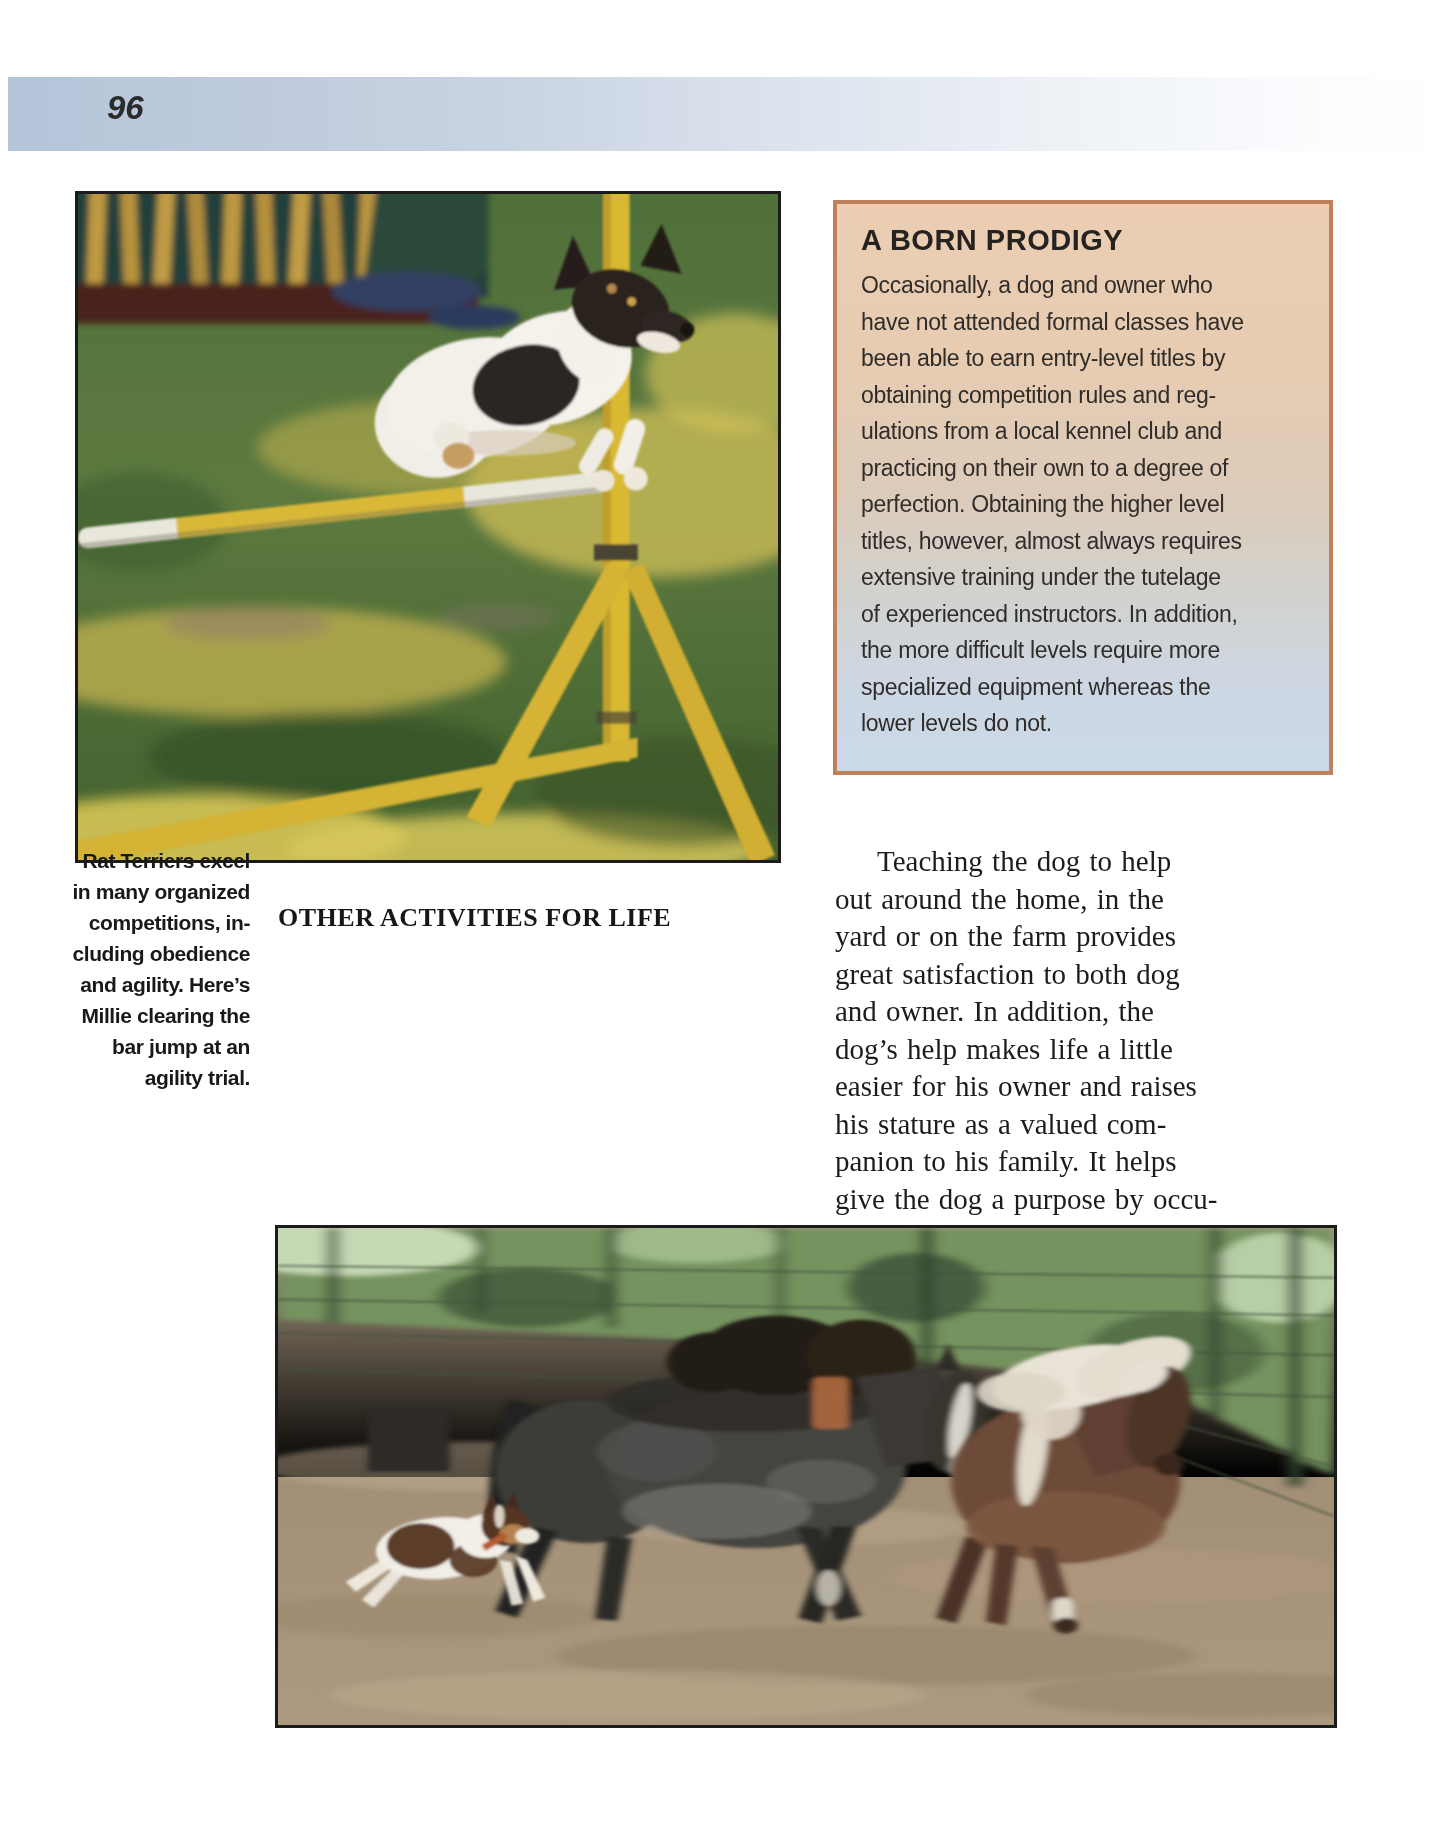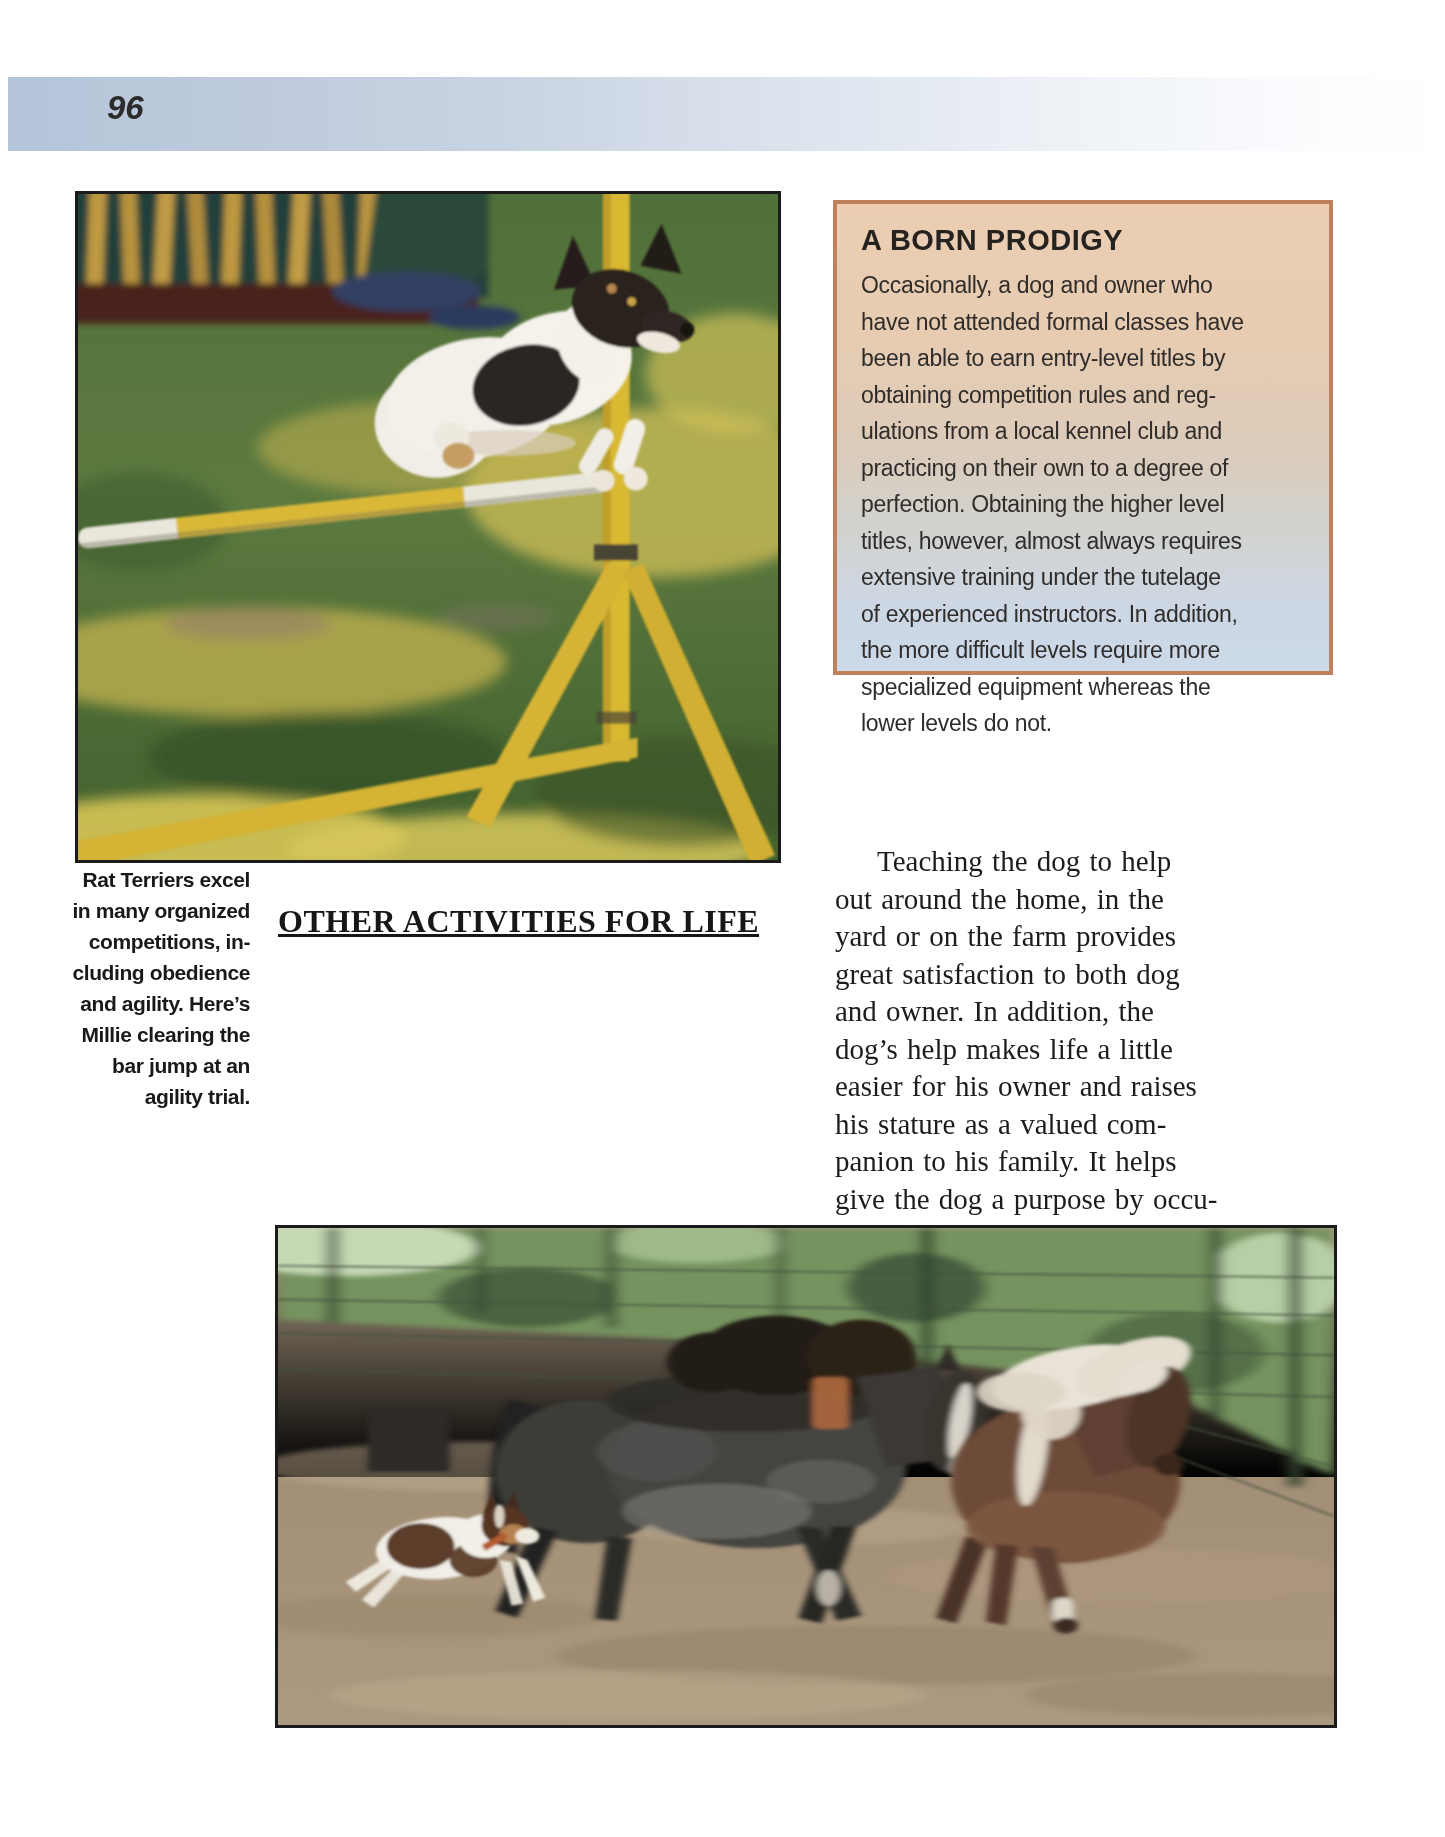--- a/index.html
+++ b/index.html
@@ -14,33 +14,33 @@
       font-size:34px;font-weight:400;letter-spacing:9px;color:#2f2f2f;}
   
   .photo{position:absolute;border:3px solid #1b1b1b;box-sizing:border-box;background:#5e7b40;}
   .photo svg{display:block;width:100%;height:100%;}
   .photo-agility{left:75px;top:191px;width:706px;height:672px;}
   .photo-farm{left:275px;top:1225px;width:1062px;height:503px;background:#a8947b;}
   
   .caption{position:absolute;left:50px;width:200px;text-align:right;
       font-weight:bold;font-size:21px;line-height:31px;letter-spacing:-0.4px;color:#191919;
       white-space:nowrap;}
-  .caption-agility{top:864px;text-align:right;}
+  .caption-agility{top:845px;text-align:right;}
   .caption-farm{top:1498px;}
   
-  .prodigy-box{position:absolute;left:833px;top:200px;width:500px;height:475px;box-sizing:border-box;
+  .prodigy-box{position:absolute;left:833px;top:200px;width:500px;height:575px;box-sizing:border-box;
       border:4px solid #c0805c;
       background:linear-gradient(180deg,#ebceb2 0%,#e7ccb2 28%,#dccbba 52%,#d2d2cd 68%,#cdd7e4 86%,#cbd9e9 100%);
       padding:20px 24px 0 24px;}
   .prodigy-title{font-size:29px;font-weight:bold;letter-spacing:0.5px;color:#262220;margin:0 0 10px 0;}
   .prodigy-body{font-size:23px;line-height:36.5px;letter-spacing:-0.3px;color:#2f2c2a;white-space:nowrap;}
   
   .serif{font-family:"Liberation Serif",serif;color:#1d1c1c;}
   .mid-col{position:absolute;left:278px;top:903px;width:515px;}
-  .section-heading{font-size:32px;font-weight:bold;letter-spacing:0.5px;margin:0 0 7px 0;color:#181717;text-decoration:underline;}
+  .section-heading{font-size:26px;font-weight:bold;letter-spacing:0.5px;margin:0 0 7px 0;color:#181717;}
   .body-lines{font-size:29px;line-height:37px;white-space:nowrap;word-spacing:2px;}
   .right-col{position:absolute;left:835px;top:843px;width:510px;}
   .right-col .body-lines{line-height:37.5px;text-indent:42px;}
 </style>
 </head>
 <body>
 
 <div class="page">
 
   <div class="header-bar">

